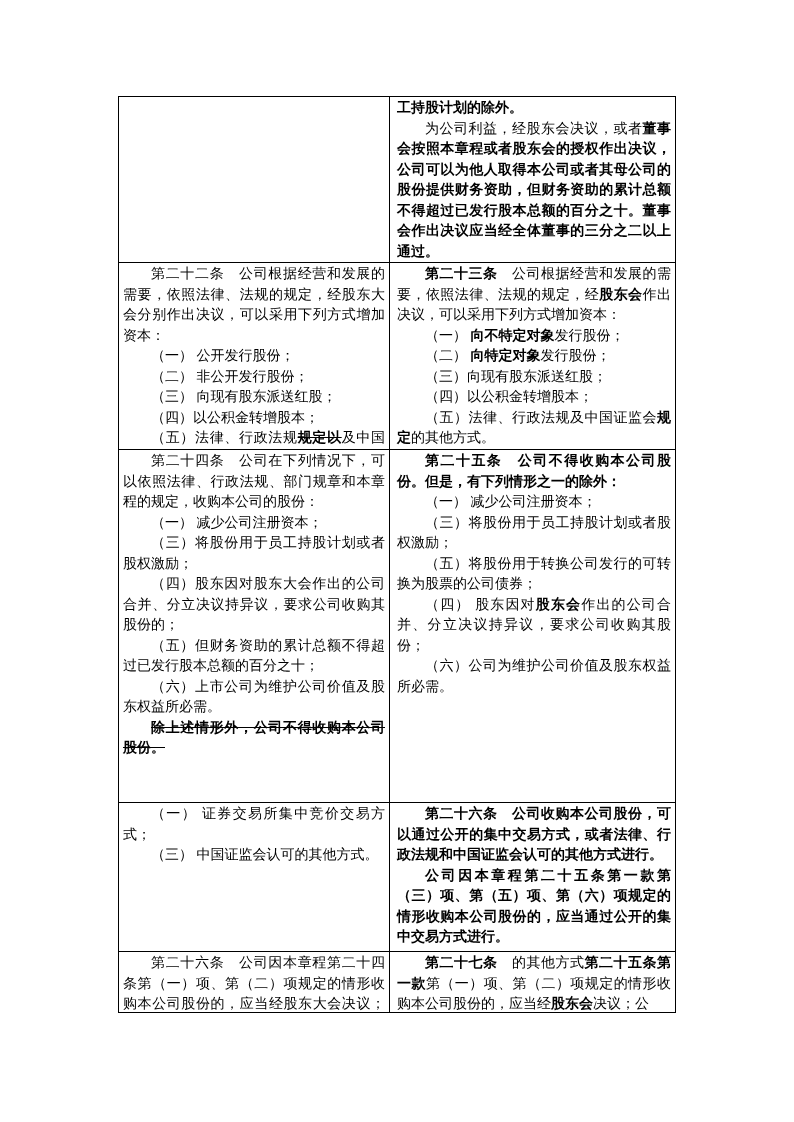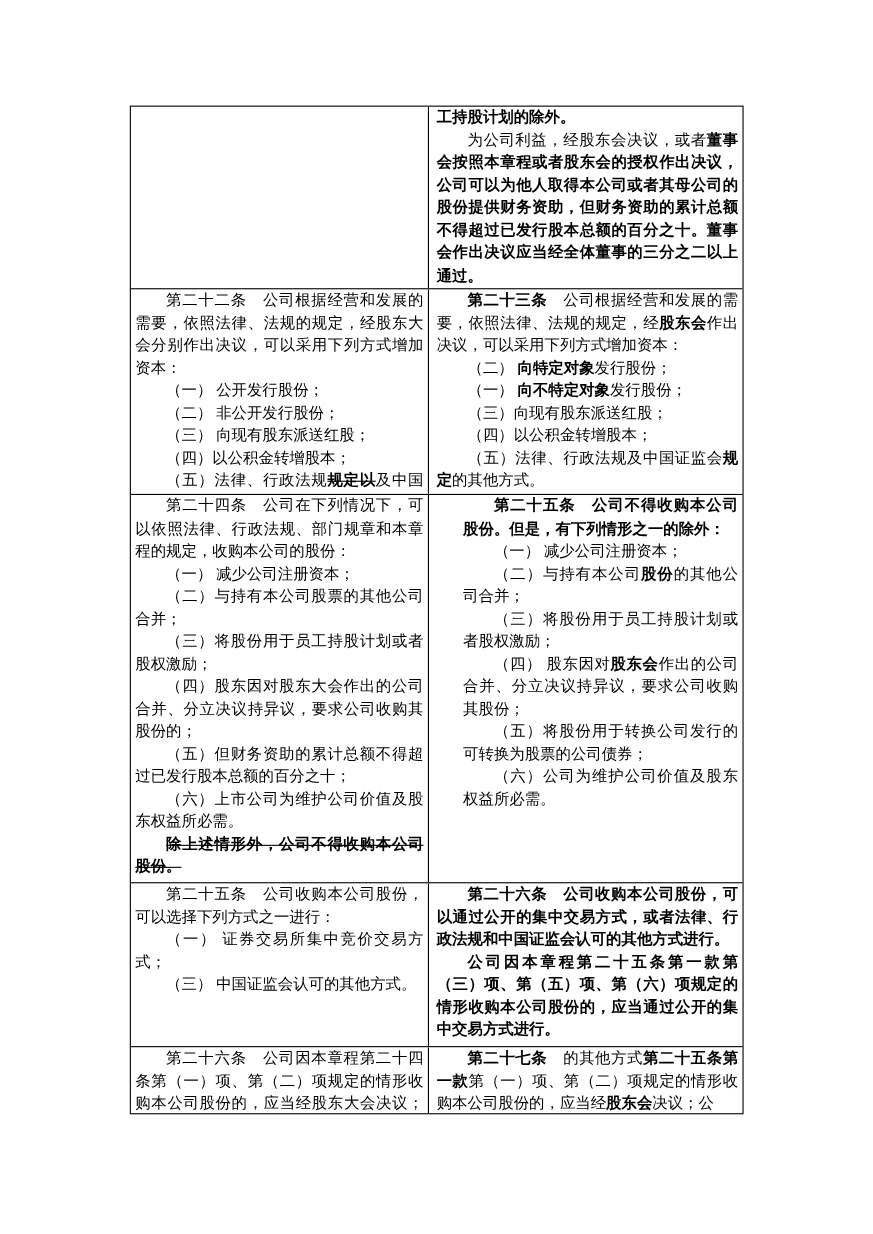--- a/index.html
+++ b/index.html
@@ -25,21 +25,21 @@
     border: 1px solid #000000;
   }
   .trow {
     display: flex;
     box-sizing: border-box;
     border-bottom: 1px solid #000000;
     overflow: hidden;
   }
   .trow:nth-child(1) { height: 166px; }
   .trow:nth-child(2) { height: 187px; justify-content: center; }
-  .trow:nth-child(3) { height: 353px; gap: 24px; }
+  .trow:nth-child(3) { height: 353px; }
   .trow:nth-child(4) { height: 149px; }
   .trow:nth-child(5) { height: 60px; border-bottom: none; }
   .cell {
     box-sizing: border-box;
     padding: 1px 4px 0 4px;
     overflow: hidden;
     font-size: 14px;
     line-height: 20.5px;
   }
   .cell.left {
@@ -75,51 +75,48 @@
       <div class="cell left">
           <p><span>第二十二条　公司根据经营和发展的需要，依照法律、法规的规定，经股东大会分别作出决议，可以采用下列方式增加资本：</span></p>
           <p><span>（一） 公开发行股份；</span></p>
           <p><span>（二） 非公开发行股份；</span></p>
           <p><span>（三） 向现有股东派送红股；</span></p>
           <p><span>（四）以公积金转增股本；</span></p>
           <p><span>（五）法律、行政法规</span><span class="b s">规定以</span><span>及中国证监会批准的其他方式。</span></p>
         </div>
       <div class="cell right">
           <p><span class="b">第二十三条</span><span>　公司根据经营和发展的需要，依照法律、法规的规定，经</span><span class="b">股东会</span><span>作出决议，可以采用下列方式增加资本：</span></p>
+          <p><span>（一） </span><span class="b">向不特定对象</span><span>发行股份；</span></p>
           <p><span>（二） </span><span class="b">向特定对象</span><span>发行股份；</span></p>
-          <p><span>（一） </span><span class="b">向不特定对象</span><span>发行股份；</span></p>
           <p><span>（三）向现有股东派送红股；</span></p>
           <p><span>（四）以公积金转增股本；</span></p>
           <p><span>（五）法律、行政法规及中国证监会</span><span class="b">规定</span><span>的其他方式。</span></p>
         </div>
     </div>
     <div class="trow">
       <div class="cell left">
           <p><span>第二十四条　公司在下列情况下，可以依照法律、行政法规、部门规章和本章程的规定，收购本公司的股份：</span></p>
           <p><span>（一） 减少公司注册资本；</span></p>
-          <p><span>（二）与持有本公司股票的其他公司合并；</span></p>
           <p><span>（三）将股份用于员工持股计划或者股权激励；</span></p>
           <p><span>（四）股东因对股东大会作出的公司合并、分立决议持异议，要求公司收购其股份的；</span></p>
           <p><span>（五）但财务资助的累计总额不得超过已发行股本总额的百分之十；</span></p>
           <p><span>（六）上市公司为维护公司价值及股东权益所必需。</span></p>
           <p><span class="b s">除上述情形外，公司不得收购本公司股份。</span></p>
         </div>
       <div class="cell right">
           <p><span class="b">第二十五条　公司不得收购本公司股份。但是，有下列情形之一的除外：</span></p>
           <p><span>（一） 减少公司注册资本；</span></p>
-          <p><span>（二）与持有本公司</span><span class="b">股份</span><span>的其他公司合并；</span></p>
           <p><span>（三）将股份用于员工持股计划或者股权激励；</span></p>
+          <p><span>（五）将股份用于转换公司发行的可转换为股票的公司债券；</span></p>
           <p><span>（四） 股东因对</span><span class="b">股东会</span><span>作出的公司合并、分立决议持异议，要求公司收购其股份；</span></p>
-          <p><span>（五）将股份用于转换公司发行的可转换为股票的公司债券；</span></p>
           <p><span>（六）公司为维护公司价值及股东权益所必需。</span></p>
         </div>
     </div>
     <div class="trow">
       <div class="cell left">
-          <p><span>第二十五条　公司收购本公司股份，可以选择下列方式之一进行：</span></p>
           <p><span>（一） 证券交易所集中竞价交易方式；</span></p>
           <p><span>（三） 中国证监会认可的其他方式。</span></p>
         </div>
       <div class="cell right">
           <p><span class="b">第二十六条　公司收购本公司股份，可以通过公开的集中交易方式，或者法律、行政法规和中国证监会认可的其他方式进行。</span></p>
           <p><span class="b">公司因本章程第二十五条第一款第（三）项、第（五）项、第（六）项规定的情形收购本公司股份的，应当通过公开的集中交易方式进行。</span></p>
         </div>
     </div>
     <div class="trow">
       <div class="cell left">

